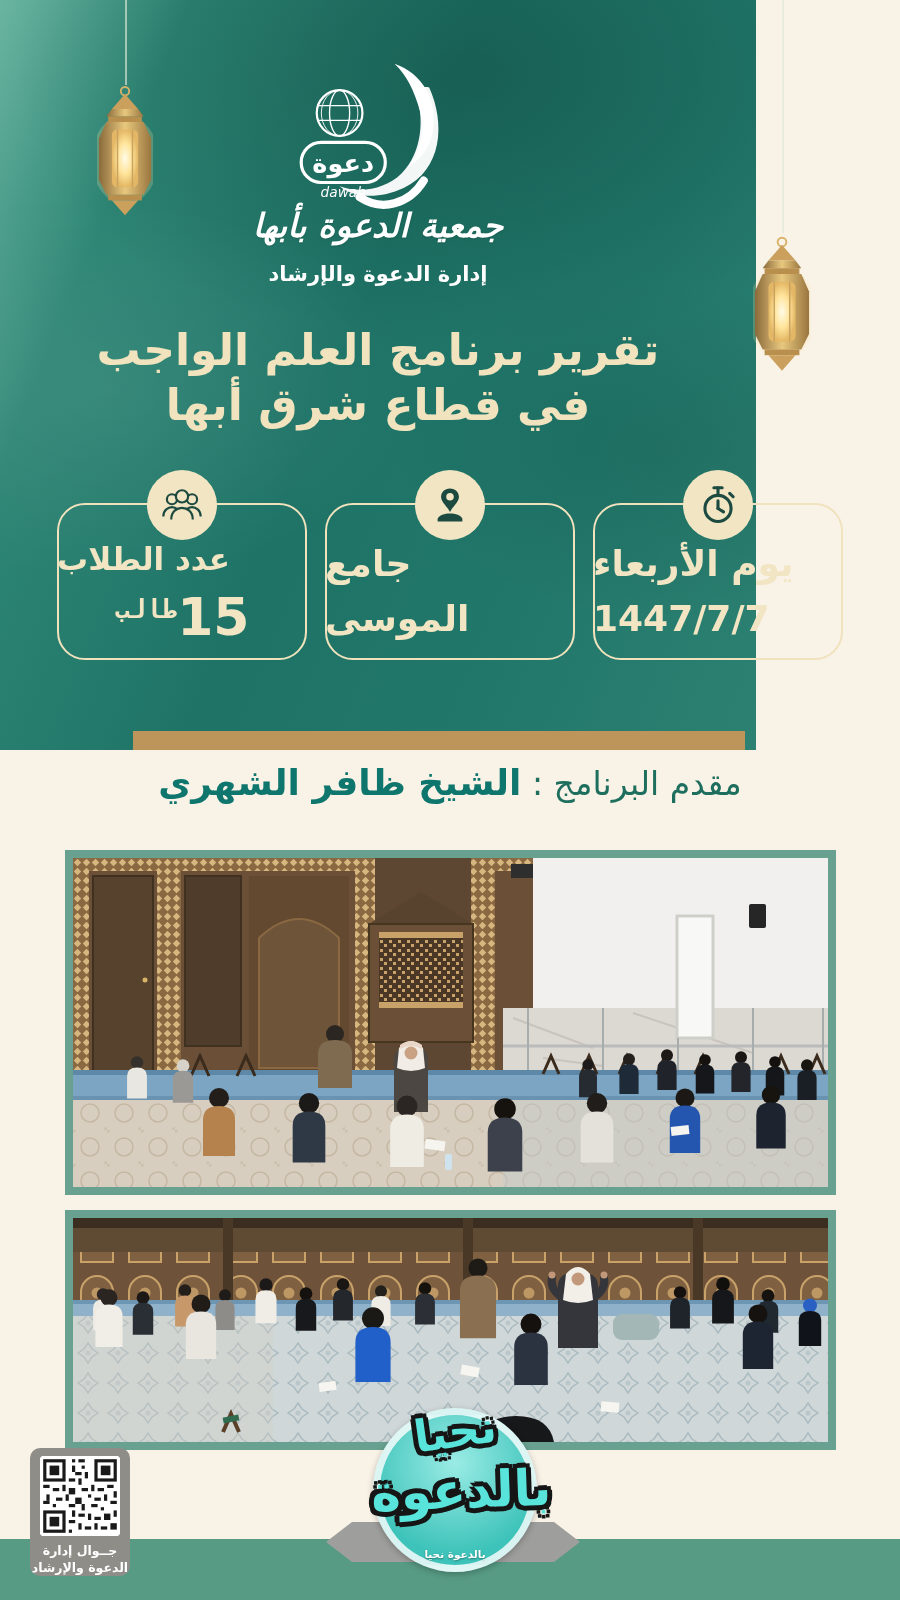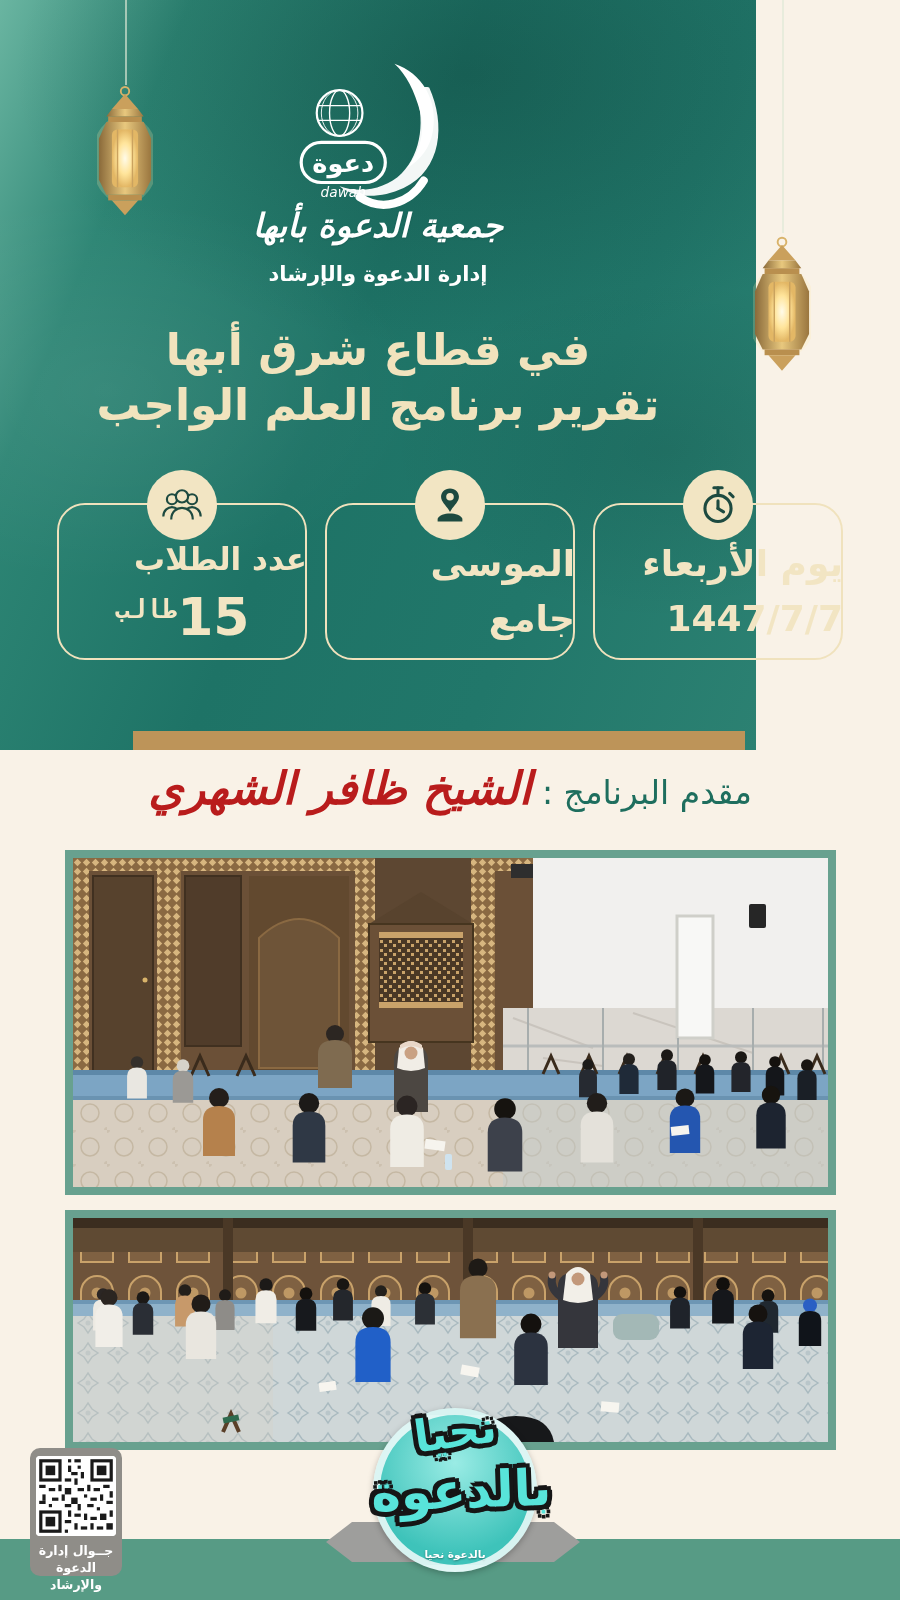--- a/index.html
+++ b/index.html
@@ -33,43 +33,43 @@
   .hero-title{position:absolute;top:322px;left:0;width:100%;text-align:center;
     color:#f1e3bd;font-weight:bold;font-size:44px;line-height:55px;direction:rtl;}
   
   .cards{position:absolute;top:470px;left:57px;width:786px;display:flex;gap:18px;direction:rtl;}
   .card{flex:1;height:190px;position:relative;}
   .card-box{position:absolute;top:33px;left:0;right:0;bottom:0;
     border:2px solid #f0e2bd;border-radius:28px;}
   .card-icon{position:absolute;top:0;left:50%;transform:translateX(-50%);
     width:70px;height:70px;border-radius:50%;background:#f2e5c3;
     display:flex;align-items:center;justify-content:center;z-index:2;}
-  .card-text{position:absolute;top:66px;left:0;width:100%;text-align:right;
+  .card-text{position:absolute;top:66px;left:0;width:100%;text-align:left;
     color:#f2e5c3;font-weight:bold;direction:rtl;}
   .card-line{font-size:36px;line-height:55px;}
   .card-label-sm{font-size:31px;line-height:46px;}
   .num-row{display:flex;align-items:flex-end;justify-content:center;direction:rtl;line-height:58px;}
   .num-big{font-size:52px;}
   .num-unit{font-size:26px;padding-bottom:6px;font-family:Liberation Mono, monospace;}
   .date-ltr{direction:ltr;unicode-bidi:bidi-override;}
   
   .tan-bar{position:absolute;top:731px;left:133px;width:612px;height:19px;background:#bd9459;}
   
   .presenter{position:absolute;top:762px;left:0;width:100%;text-align:center;direction:rtl;}
   .presenter .lbl{font-size:33px;color:#1e6e5e;}
-  .presenter .nm{font-size:45px;font-weight:bold;color:#b91c1c;font-style:italic;}
+  .presenter .nm{font-size:36px;font-weight:bold;color:#0f766e;}
   .photo{position:absolute;left:65px;width:755px;border:8px solid #68a18f;background:#ddd;}
   .photo1{top:850px;height:329px;}
   .photo2{top:1210px;height:224px;z-index:1;}
   .photo svg{display:block;}
   
   .footer-band{position:absolute;top:1539px;left:0;width:900px;height:61px;background:#579b85;z-index:2;}
   .ribbon{position:absolute;top:1522px;left:326px;width:254px;height:40px;background:#9e9e9c;z-index:3;
     clip-path:polygon(0 50%,26px 0,228px 0,100% 50%,228px 100%,26px 100%);}
-  .qr-badge{position:absolute;left:30px;top:1448px;width:92px;height:128px;background:#8f8d88;
+  .qr-badge{position:absolute;left:30px;top:1448px;width:100px;height:128px;background:#8f8d88;
     border-radius:10px;z-index:4;text-align:center;}
   .qr-badge svg{margin-top:8px;background:#fff;border-radius:4px;}
   .qr-label{color:#fff;font-size:12.5px;font-weight:bold;line-height:17px;direction:rtl;margin-top:2px;}
   .sticker{position:absolute;left:371px;top:1400px;width:168px;height:192px;z-index:5;}
   .sticker-circle{position:absolute;top:8px;left:2px;width:164px;height:164px;border-radius:50%;
     background:radial-gradient(circle at 50% 32%,#9aece5,#3ec3ba 72%);
     border:7px solid rgba(255,255,255,.8);box-sizing:border-box;
     box-shadow:0 2px 6px rgba(0,0,0,.25);}
   .sticker-main{position:absolute;width:100%;text-align:center;font-weight:bold;color:#58e4da;
     text-shadow:-4px -4px 0 #161616,4px -4px 0 #161616,-4px 4px 0 #161616,4px 4px 0 #161616,
@@ -160,22 +160,22 @@
         <rect x="36" y="90" width="92" height="44" rx="22" fill="none" stroke="#fff" stroke-width="3.5"></rect>
         <text x="82" y="122" text-anchor="middle" font-size="28" font-weight="bold" fill="#fff" font-family="DejaVu Sans, sans-serif">دعوة</text>
         <text x="82" y="150" text-anchor="middle" font-size="15" font-style="italic" fill="#fff" font-family="DejaVu Sans, sans-serif">dawah</text>
         <path d="M100,150 C124,166 154,158 170,132" stroke="#fff" stroke-width="9" fill="none" stroke-linecap="round"></path>
       </svg>
       <div class="logo-callig">جمعية الدعوة بأبها</div>
       <div class="logo-dept">إدارة الدعوة والإرشاد</div>
     </div>
 
     <div class="hero-title">
+      <div>تقرير برنامج العلم الواجب</div>
       <div>في قطاع شرق أبها</div>
-      <div>تقرير برنامج العلم الواجب</div>
     </div>
 
     <div class="cards">
 
       <div class="card">
         <div class="card-box"></div>
         <div class="card-icon">
           <svg width="44" height="44" viewBox="0 0 64 64">
             <g stroke="#1d4a40" fill="none" stroke-width="4.5" stroke-linecap="round">
               <circle cx="32" cy="37" r="19"></circle>
@@ -198,22 +198,22 @@
         <div class="card-icon">
           <svg width="44" height="44" viewBox="0 0 64 64">
             <g fill="#1d4a40">
               <path d="M32,8 c-8,0 -13,6 -13,12 c0,8 9,14 13,22 c4,-8 13,-14 13,-22 c0,-6 -5,-12 -13,-12 Z"></path>
               <circle cx="32" cy="20" r="5.5" fill="#f2e5c3"></circle>
               <path d="M14,52 C18,42 46,42 50,52 L50,56 L14,56 Z"></path>
             </g>
           </svg>
         </div>
         <div class="card-text">
+          <div class="card-line">جامع</div>
           <div class="card-line">الموسى</div>
-          <div class="card-line">جامع</div>
         </div>
       </div>
 
       <div class="card">
         <div class="card-box"></div>
         <div class="card-icon">
           <svg width="46" height="46" viewBox="0 0 64 64">
             <g stroke="#1d4a40" fill="#f2e5c3" stroke-width="3">
               <circle cx="18" cy="24" r="7"></circle>
               <circle cx="46" cy="24" r="7"></circle>

